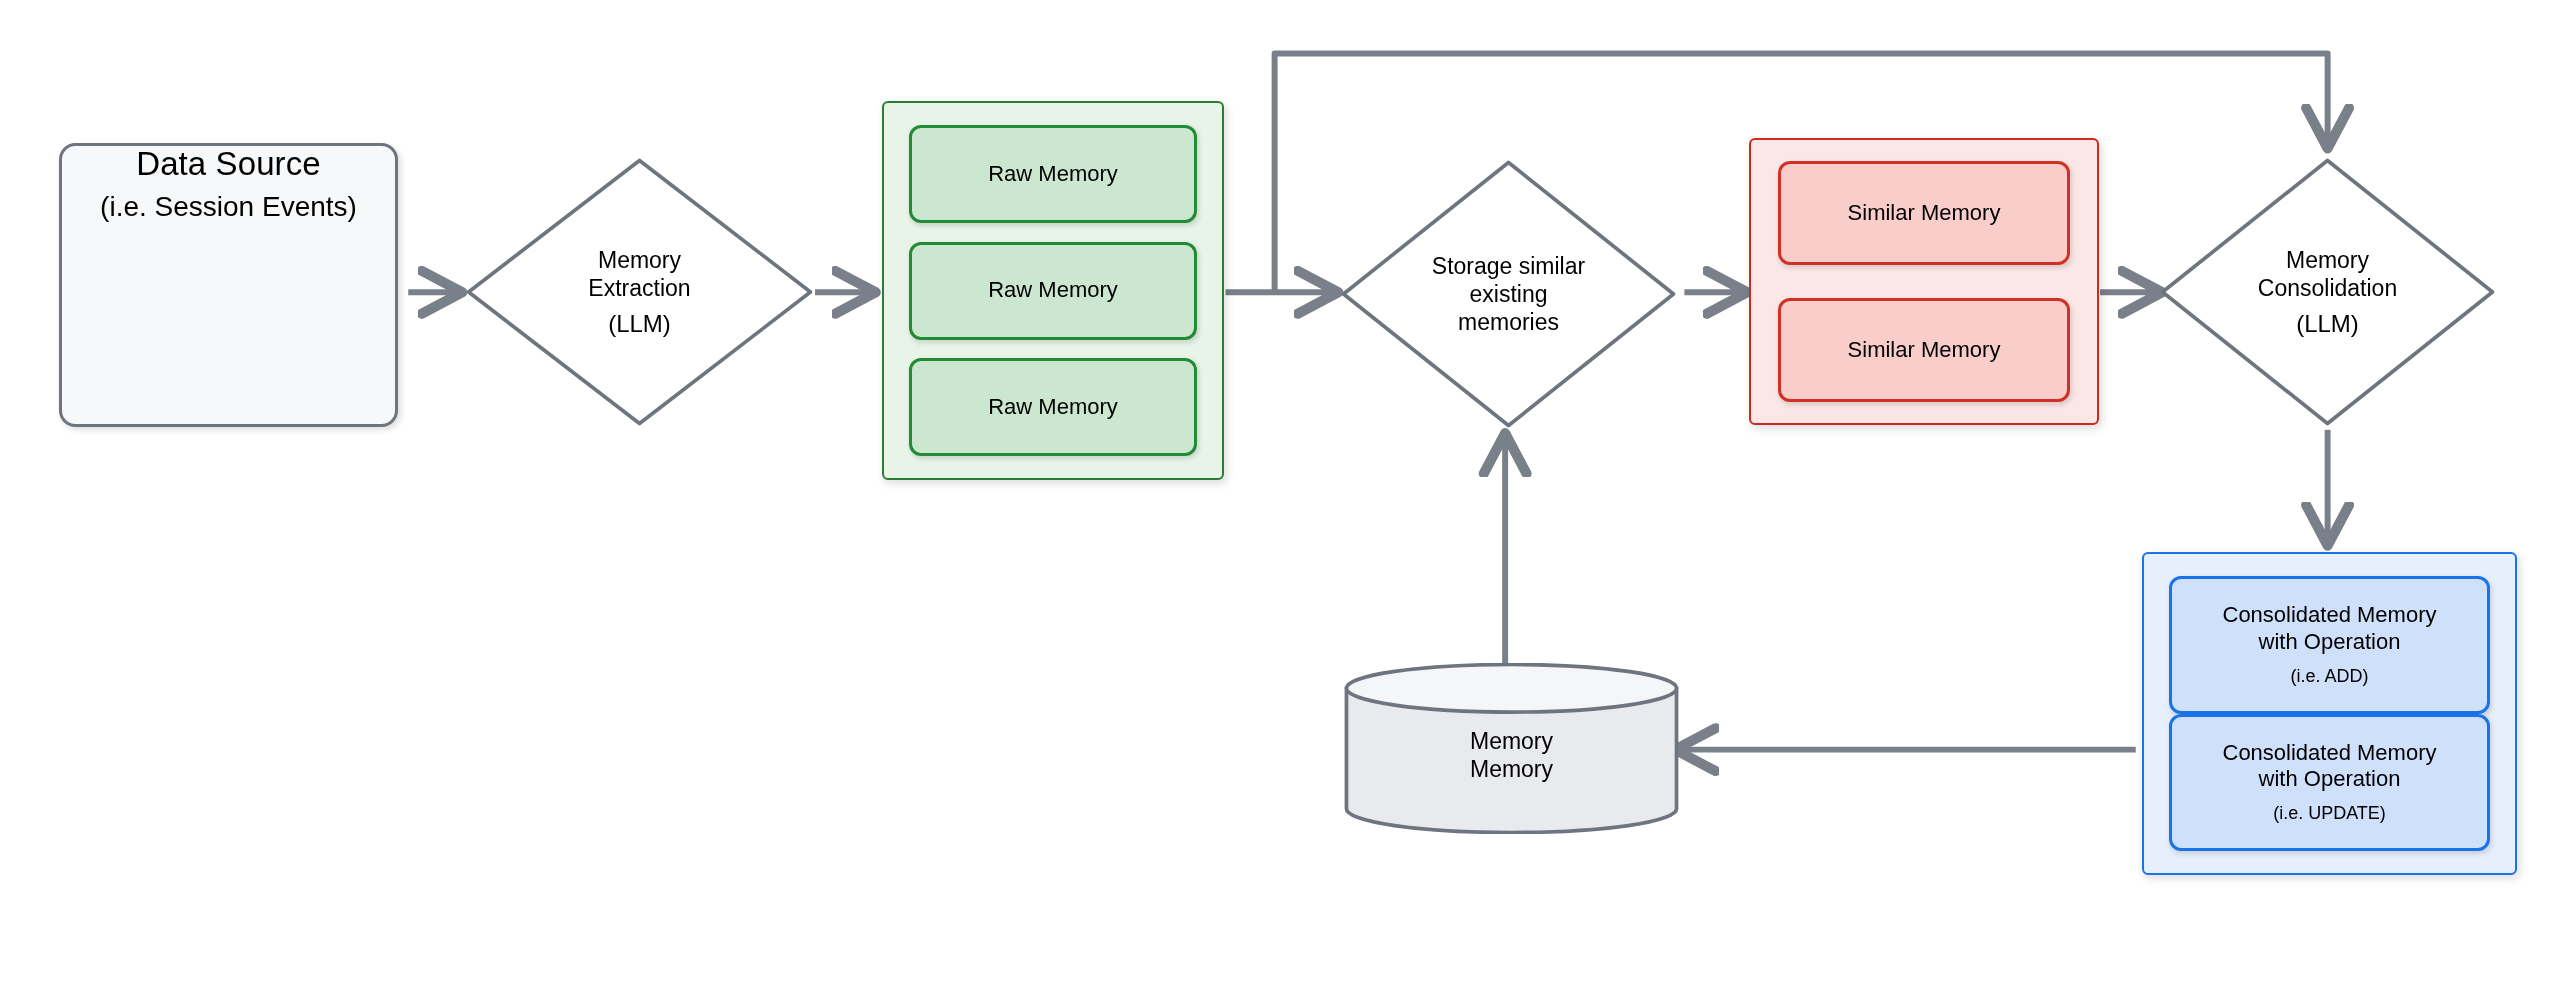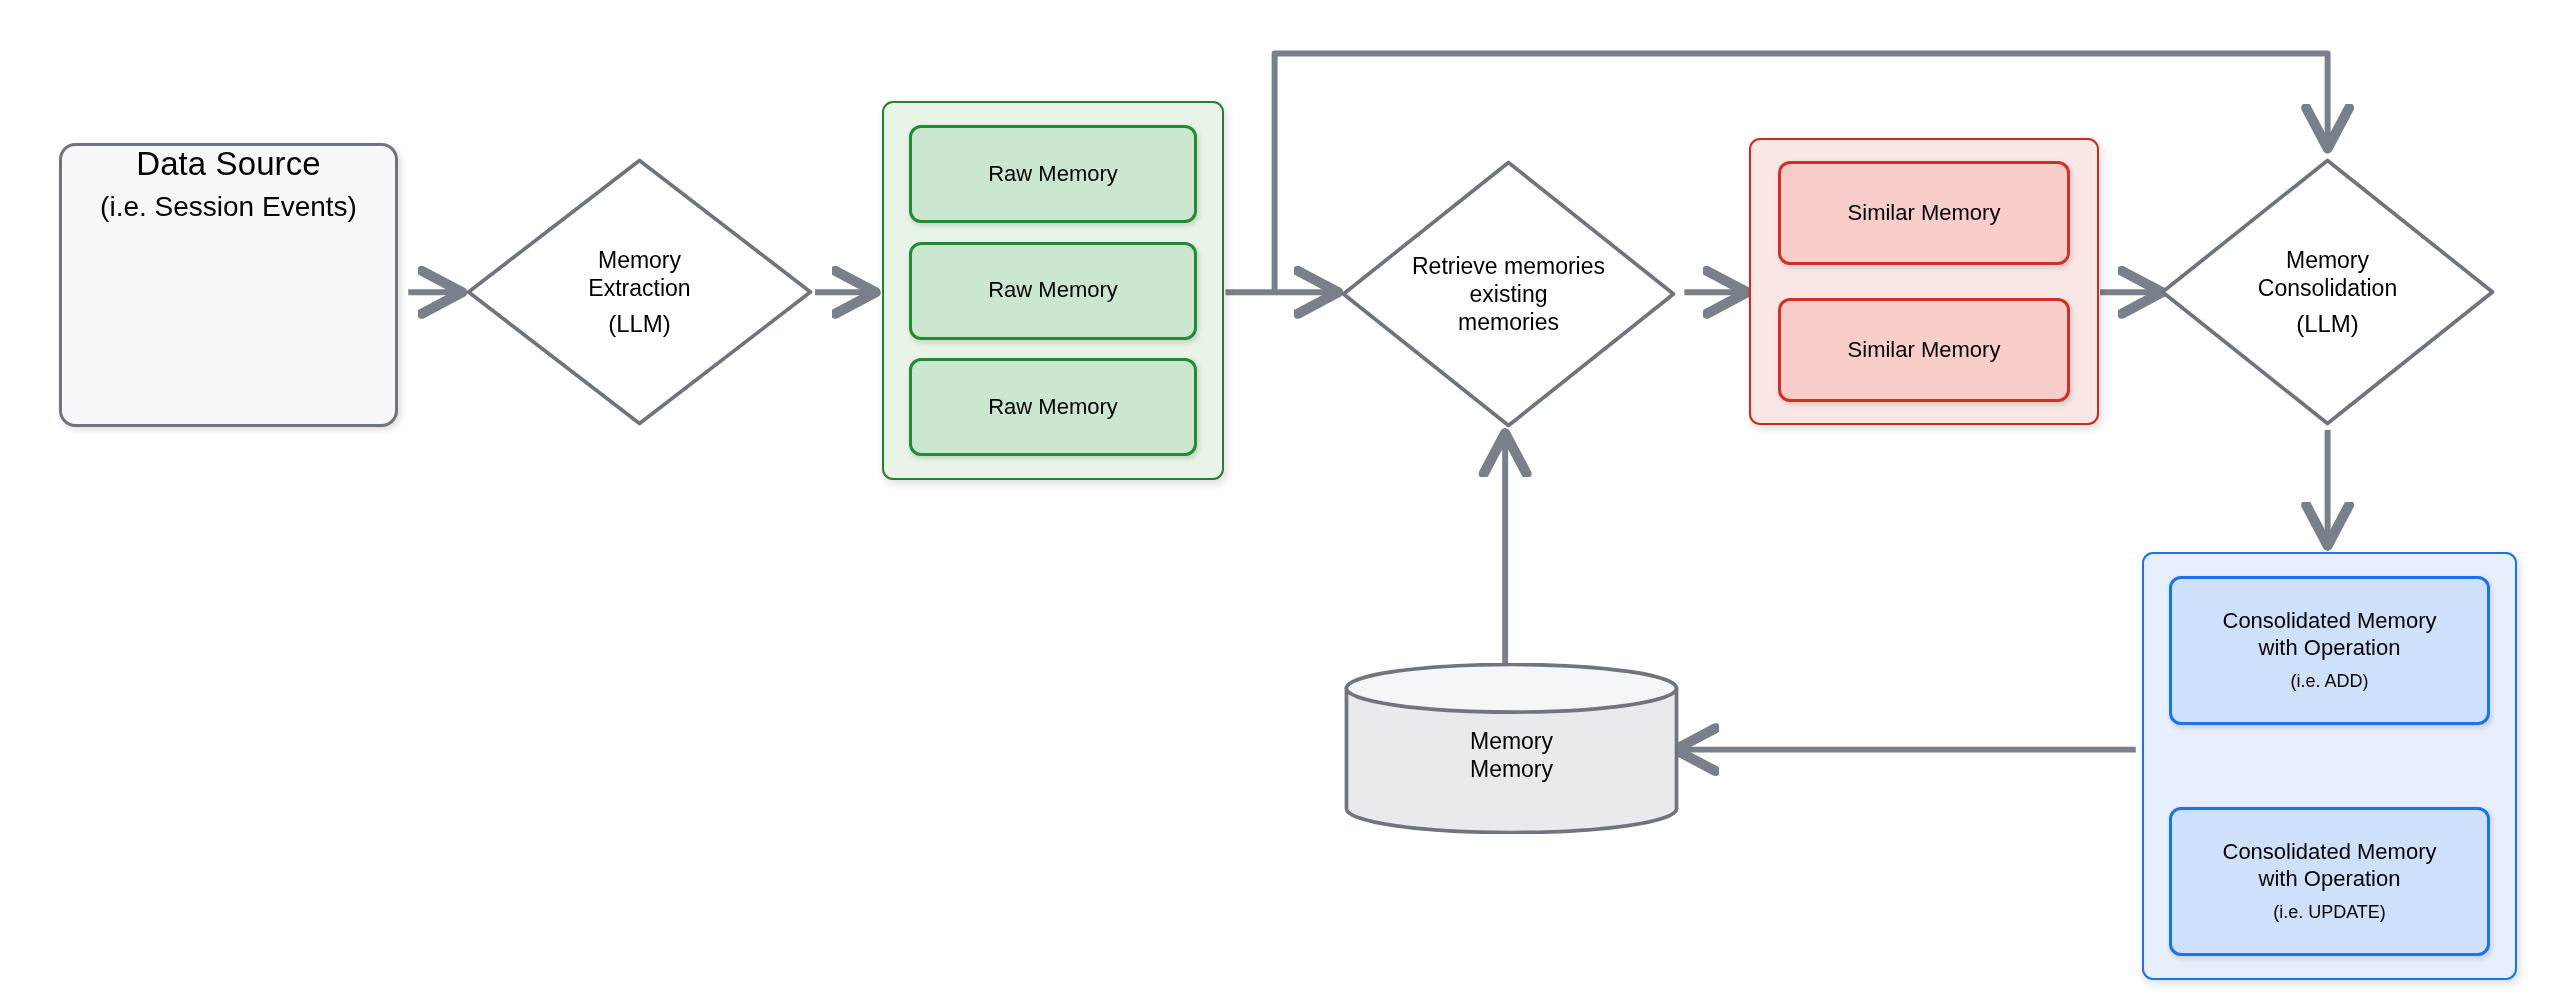--- a/index.html
+++ b/index.html
@@ -60,21 +60,21 @@
     color: #000;
     pointer-events: none;
   }
   .dm-line { font-size: 23px; line-height: 1.22; }
   .dm-sub  { font-size: 24px; line-height: 1.22; margin-top: 6.7px; }
 
   
   .group {
     position: absolute;
     box-sizing: border-box;
-    border-radius: 11px;
+    border-radius: 6px;
     display: flex;
     flex-direction: column;
     align-items: flex-end;
     justify-content: space-between;
     box-shadow: 2.2px 3.7px 8.2px rgba(0,0,0,0.13);
   }
   .group.green { background: #e8f4e8; border: 2.2px solid #2a7d33; }
   .group.red   { background: #fbe7e5; border: 2.2px solid #cc2a21; }
   .group.blue  { background: #e7effc; border: 2.2px solid #1a73e8; }
 
@@ -180,21 +180,21 @@
     <div class="chip green" style="width:100%; height:98px;">
       <div class="chip-main">Raw Memory</div>
     </div>
   </div>
 
   <div class="diamond-wrap" style="left:1339px; top:158px; width:339px; height:272px;">
     <svg width="339" height="272" viewBox="0 0 456 366">
       <path d="M228,6 L450,183 L228,360 L6,183 Z" fill="#ffffff" stroke="#6f757e" stroke-width="5" stroke-linejoin="round"></path>
     </svg>
     <div class="diamond-label">
-      <div class="dm-line">Retrieve memories</div>
+      <div class="dm-line">Storage similar</div>
       <div class="dm-line">existing</div>
       <div class="dm-line">memories</div>
     </div>
   </div>
 
   <div class="group red" style="left:1749px; top:138px; width:350px; height:287px; padding:21px 27px;">
     <div class="chip red" style="width:100%; height:104px;">
       <div class="chip-main">Similar Memory</div>
     </div>
     <div class="chip red" style="width:100%; height:104px;">
@@ -206,21 +206,21 @@
     <svg width="339" height="272" viewBox="0 0 456 366">
       <path d="M228,6 L450,183 L228,360 L6,183 Z" fill="#ffffff" stroke="#6f757e" stroke-width="5" stroke-linejoin="round"></path>
     </svg>
     <div class="diamond-label">
       <div class="dm-line">Memory</div>
       <div class="dm-line">Consolidation</div>
       <div class="dm-sub">(LLM)</div>
     </div>
   </div>
 
-  <div class="group blue" style="left:2142px; top:552px; width:375px; height:428px; padding:22px 25px;">
+  <div class="group blue" style="left:2142px; top:552px; width:375px; height:323px; padding:22px 25px;">
     <div class="chip blue" style="width:100%; height:149px;">
       <div class="chip-main">Consolidated Memory</div>
       <div class="chip-main">with Operation</div>
       <div class="chip-sub">(i.e. ADD)</div>
     </div>
     <div class="chip blue" style="width:100%; height:149px;">
       <div class="chip-main">Consolidated Memory</div>
       <div class="chip-main">with Operation</div>
       <div class="chip-sub">(i.e. UPDATE)</div>
     </div>

